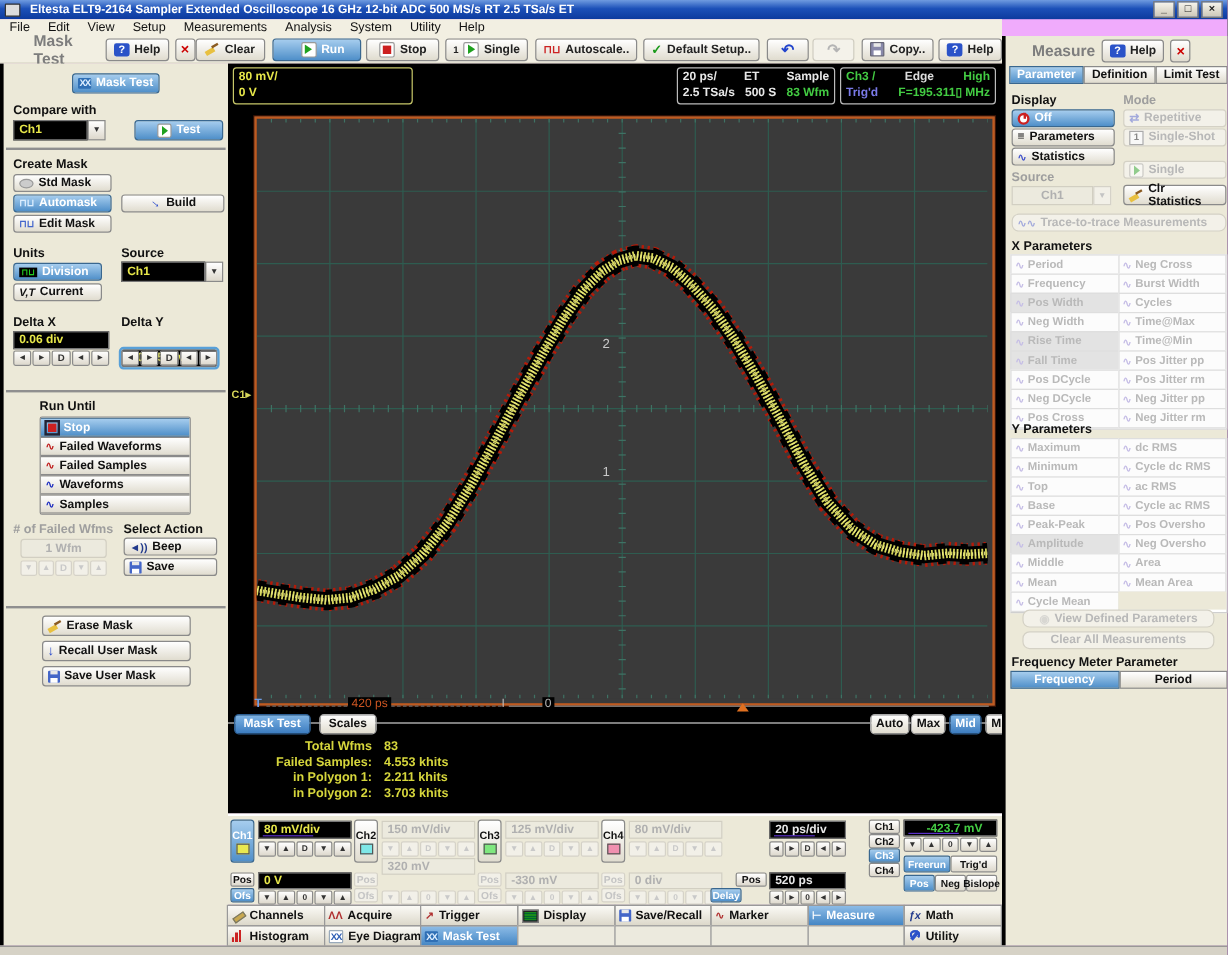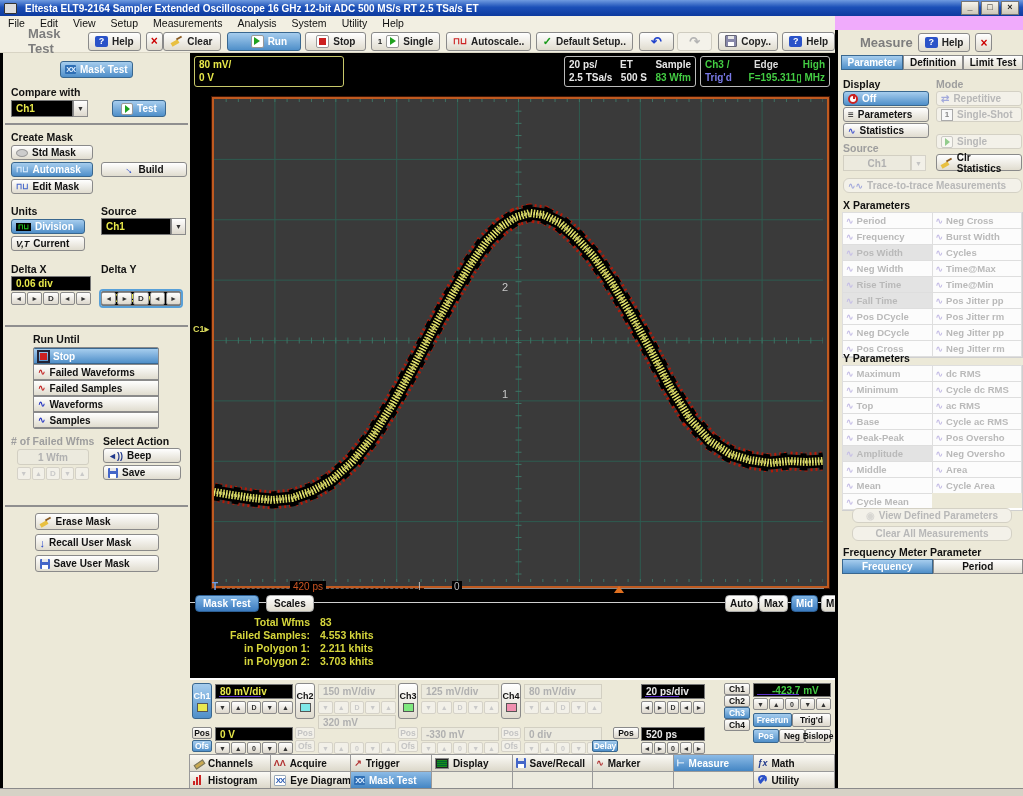--- a/index.html
+++ b/index.html
@@ -196,21 +196,21 @@
           <span class="eyeic">XX</span>
           <span>Mask Test</span>
         </span>
     </div>
     <div class="seclbl" style="margin:8px 0 2px 8px">Compare with</div>
     <div class="row" style="margin-left:8px;gap:24px">
       <span class="row" style="height:17px">
         <span class="bb" style="width:62px;height:17px">Ch1</span>
         <span class="ddbtn" style="height:17px">▼</span>
       </span>
-      <span class="sbtn sel" style="width:54px;height:17px;justify-content:center">
+      <span class="sbtn sel" style="width:74px;height:17px;justify-content:center">
           <span class="icbox" style="width:10px;height:10px">
             <span class="tri" style="border-left-width:5px"></span>
           </span>
           <span>Test</span>
         </span>
     </div>
     <div class="hr"></div>
     <div class="seclbl" style="margin:2px 0 2px 8px">Create Mask</div>
     <div style="position:relative;height:52px">
       <span class="sbtn abs" style="left:8px;top:0;width:82px">
@@ -988,21 +988,21 @@
         <div class="pcell">
           <span class="pic">∿</span>
           <span>Area</span>
         </div>
         <div class="pcell">
           <span class="pic">∿</span>
           <span>Mean</span>
         </div>
         <div class="pcell">
           <span class="pic">∿</span>
-          <span>Cycle Area</span>
+          <span>Mean Area</span>
         </div>
         <div class="pcell">
           <span class="pic">∿</span>
           <span>Cycle Mean</span>
         </div>
         <div class="pcell" style="background: rgb(236, 233, 216); border: none;"></div>
       </div>
     <span class="rp-abs sbtn dis" style="left:14px;top:478px;width:160px;border-radius:6px;justify-content:center">
         <span class="dimic">◉</span>
         <span>View Defined Parameters</span>

